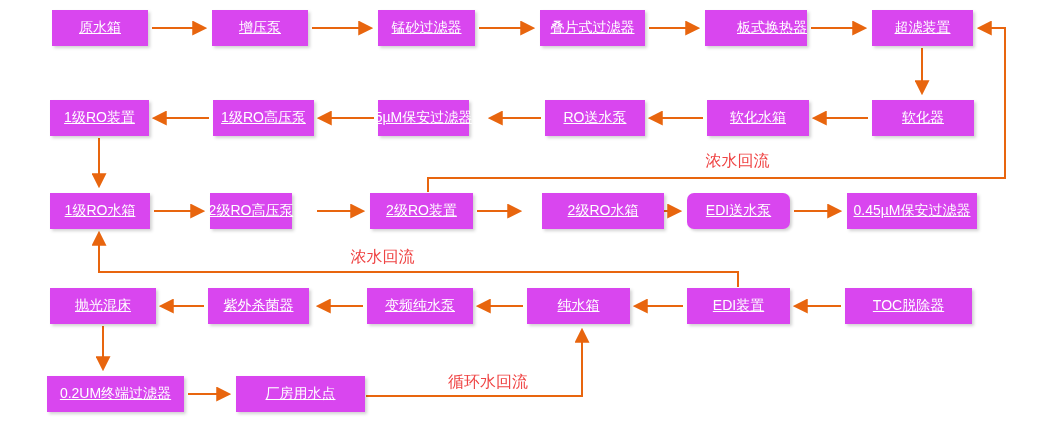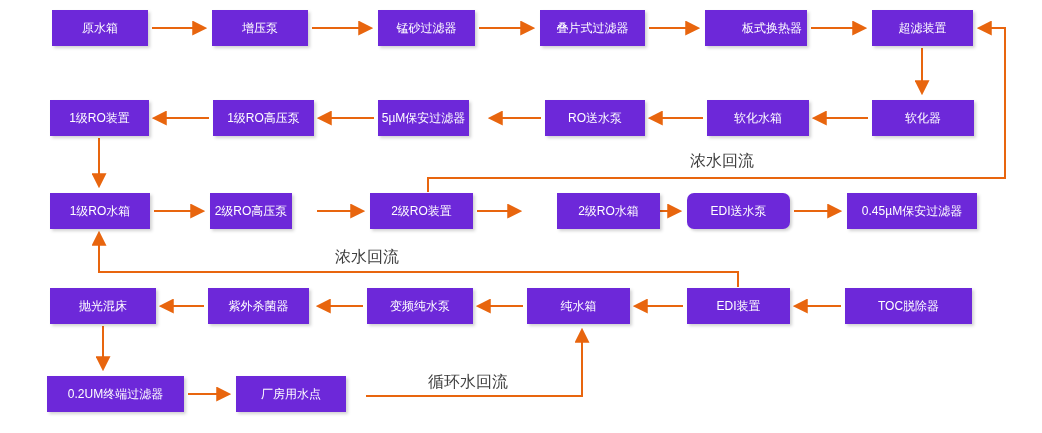--- a/index.html
+++ b/index.html
@@ -2,28 +2,29 @@
 <html><head>
 <meta charset="utf-8">
 <style>
   html,body { margin:0; padding:0; background:#ffffff; }
   .canvas {
     position:relative; width:1042px; height:433px; background:#ffffff;
     font-family:"Liberation Sans","DejaVu Sans",sans-serif; overflow:hidden;
   }
   .node {
     position:absolute; height:36px; box-sizing:border-box;
-    background:#6d28d9; color:#ffffff;
+    background:#d946ef; color:#ffffff;
     display:flex; align-items:center; justify-content:center;
-    font-size:12px; white-space:nowrap;
+    font-size:14px; white-space:nowrap;
     box-shadow:2px 2px 3px rgba(0,0,0,0.18);
+    text-decoration:underline;
   }
   .flow-label {
-    position:absolute; color:#404040; font-size:16px; white-space:nowrap;
-    text-align:left;
+    position:absolute; color:#ef4444; font-size:16px; white-space:nowrap;
+    text-align:center;
   }
   svg.connectors { position:absolute; left:0; top:0; }
   svg.connectors * { pointer-events:none; }
 </style>
 </head>
 <body>
 
 <div class="canvas">
 
   <svg class="connectors" width="1042" height="433" viewBox="0 0 1042 433">
@@ -84,31 +85,31 @@
   <div class="node" style="left:50px;  top:100px; width:99px;">1级RO装置</div>
   <div class="node" style="left:213px; top:100px; width:101px;">1级RO高压泵</div>
   <div class="node" style="left:378px; top:100px; width:91px;">5µM保安过滤器</div>
   <div class="node" style="left:545px; top:100px; width:100px;">RO送水泵</div>
   <div class="node" style="left:707px; top:100px; width:102px;">软化水箱</div>
   <div class="node" style="left:872px; top:100px; width:102px;">软化器</div>
 
   <div class="node" style="left:50px;  top:193px; width:100px;">1级RO水箱</div>
   <div class="node" style="left:210px; top:193px; width:82px;">2级RO高压泵</div>
   <div class="node" style="left:370px; top:193px; width:103px;">2级RO装置</div>
-  <div class="node" style="left:557px; top:193px; width:103px;">2级RO水箱</div>
+  <div class="node" style="left:542px; top:193px; width:122px;">2级RO水箱</div>
   <div class="node" style="left:687px; top:193px; width:103px;border-radius:7px;">EDI送水泵</div>
   <div class="node" style="left:847px; top:193px; width:130px;">0.45µM保安过滤器</div>
 
   <div class="node" style="left:50px;  top:288px; width:106px;">抛光混床</div>
   <div class="node" style="left:208px; top:288px; width:101px;">紫外杀菌器</div>
   <div class="node" style="left:367px; top:288px; width:106px;">变频纯水泵</div>
   <div class="node" style="left:527px; top:288px; width:103px;">纯水箱</div>
   <div class="node" style="left:687px; top:288px; width:103px;">EDI装置</div>
   <div class="node" style="left:845px; top:288px; width:127px;">TOC脱除器</div>
 
   <div class="node" style="left:47px;  top:376px; width:137px;">0.2UM终端过滤器</div>
-  <div class="node" style="left:236px; top:376px; width:110px;">厂房用水点</div>
+  <div class="node" style="left:236px; top:376px; width:129px;">厂房用水点</div>
 
   <div class="flow-label" style="left:690px; top:151px; width:95px;">浓水回流</div>
   <div class="flow-label" style="left:335px; top:247px; width:95px;">浓水回流</div>
   <div class="flow-label" style="left:428px; top:372px; width:120px;">循环水回流</div>
 
 </div>
 
 </body></html>

